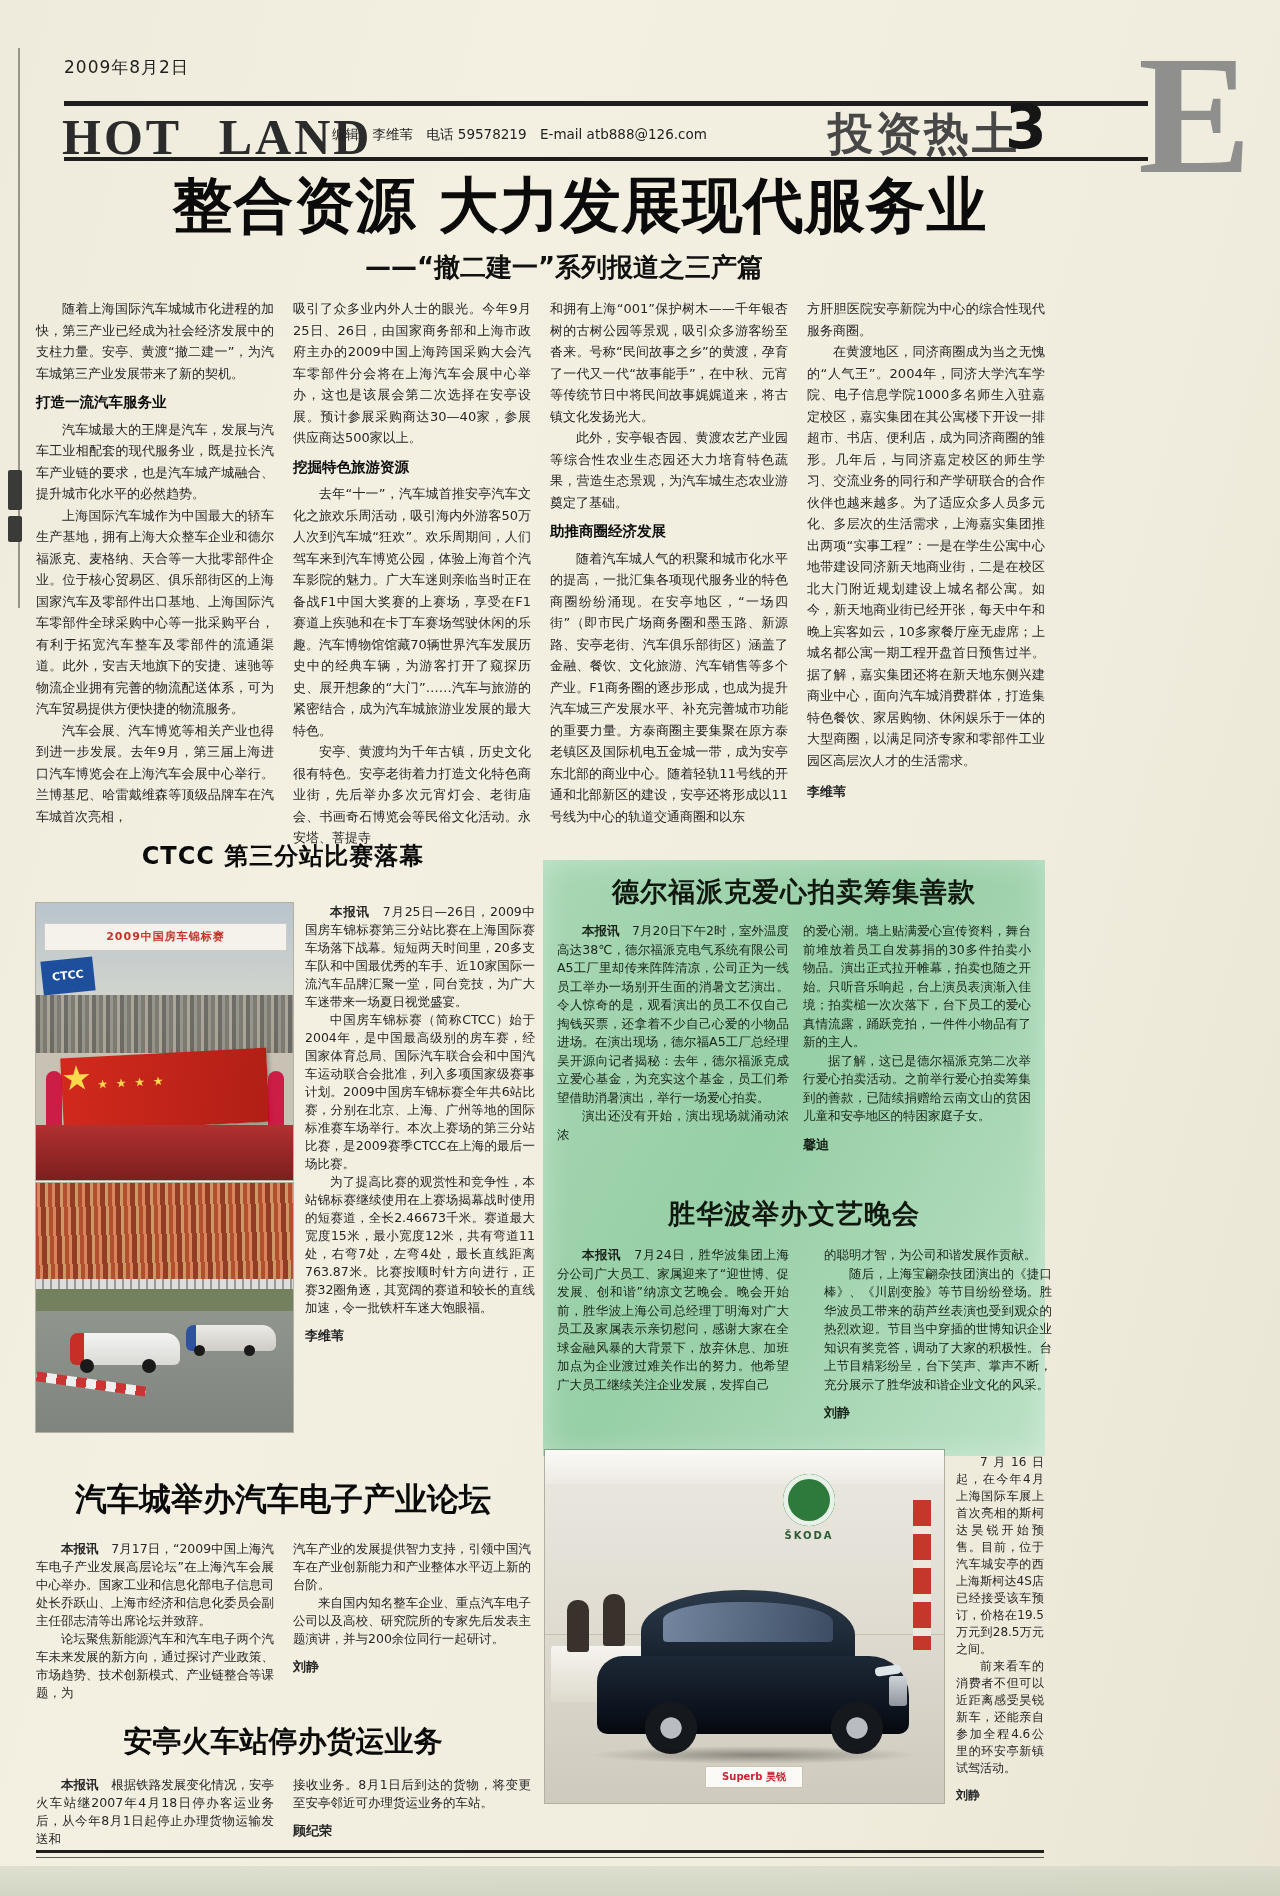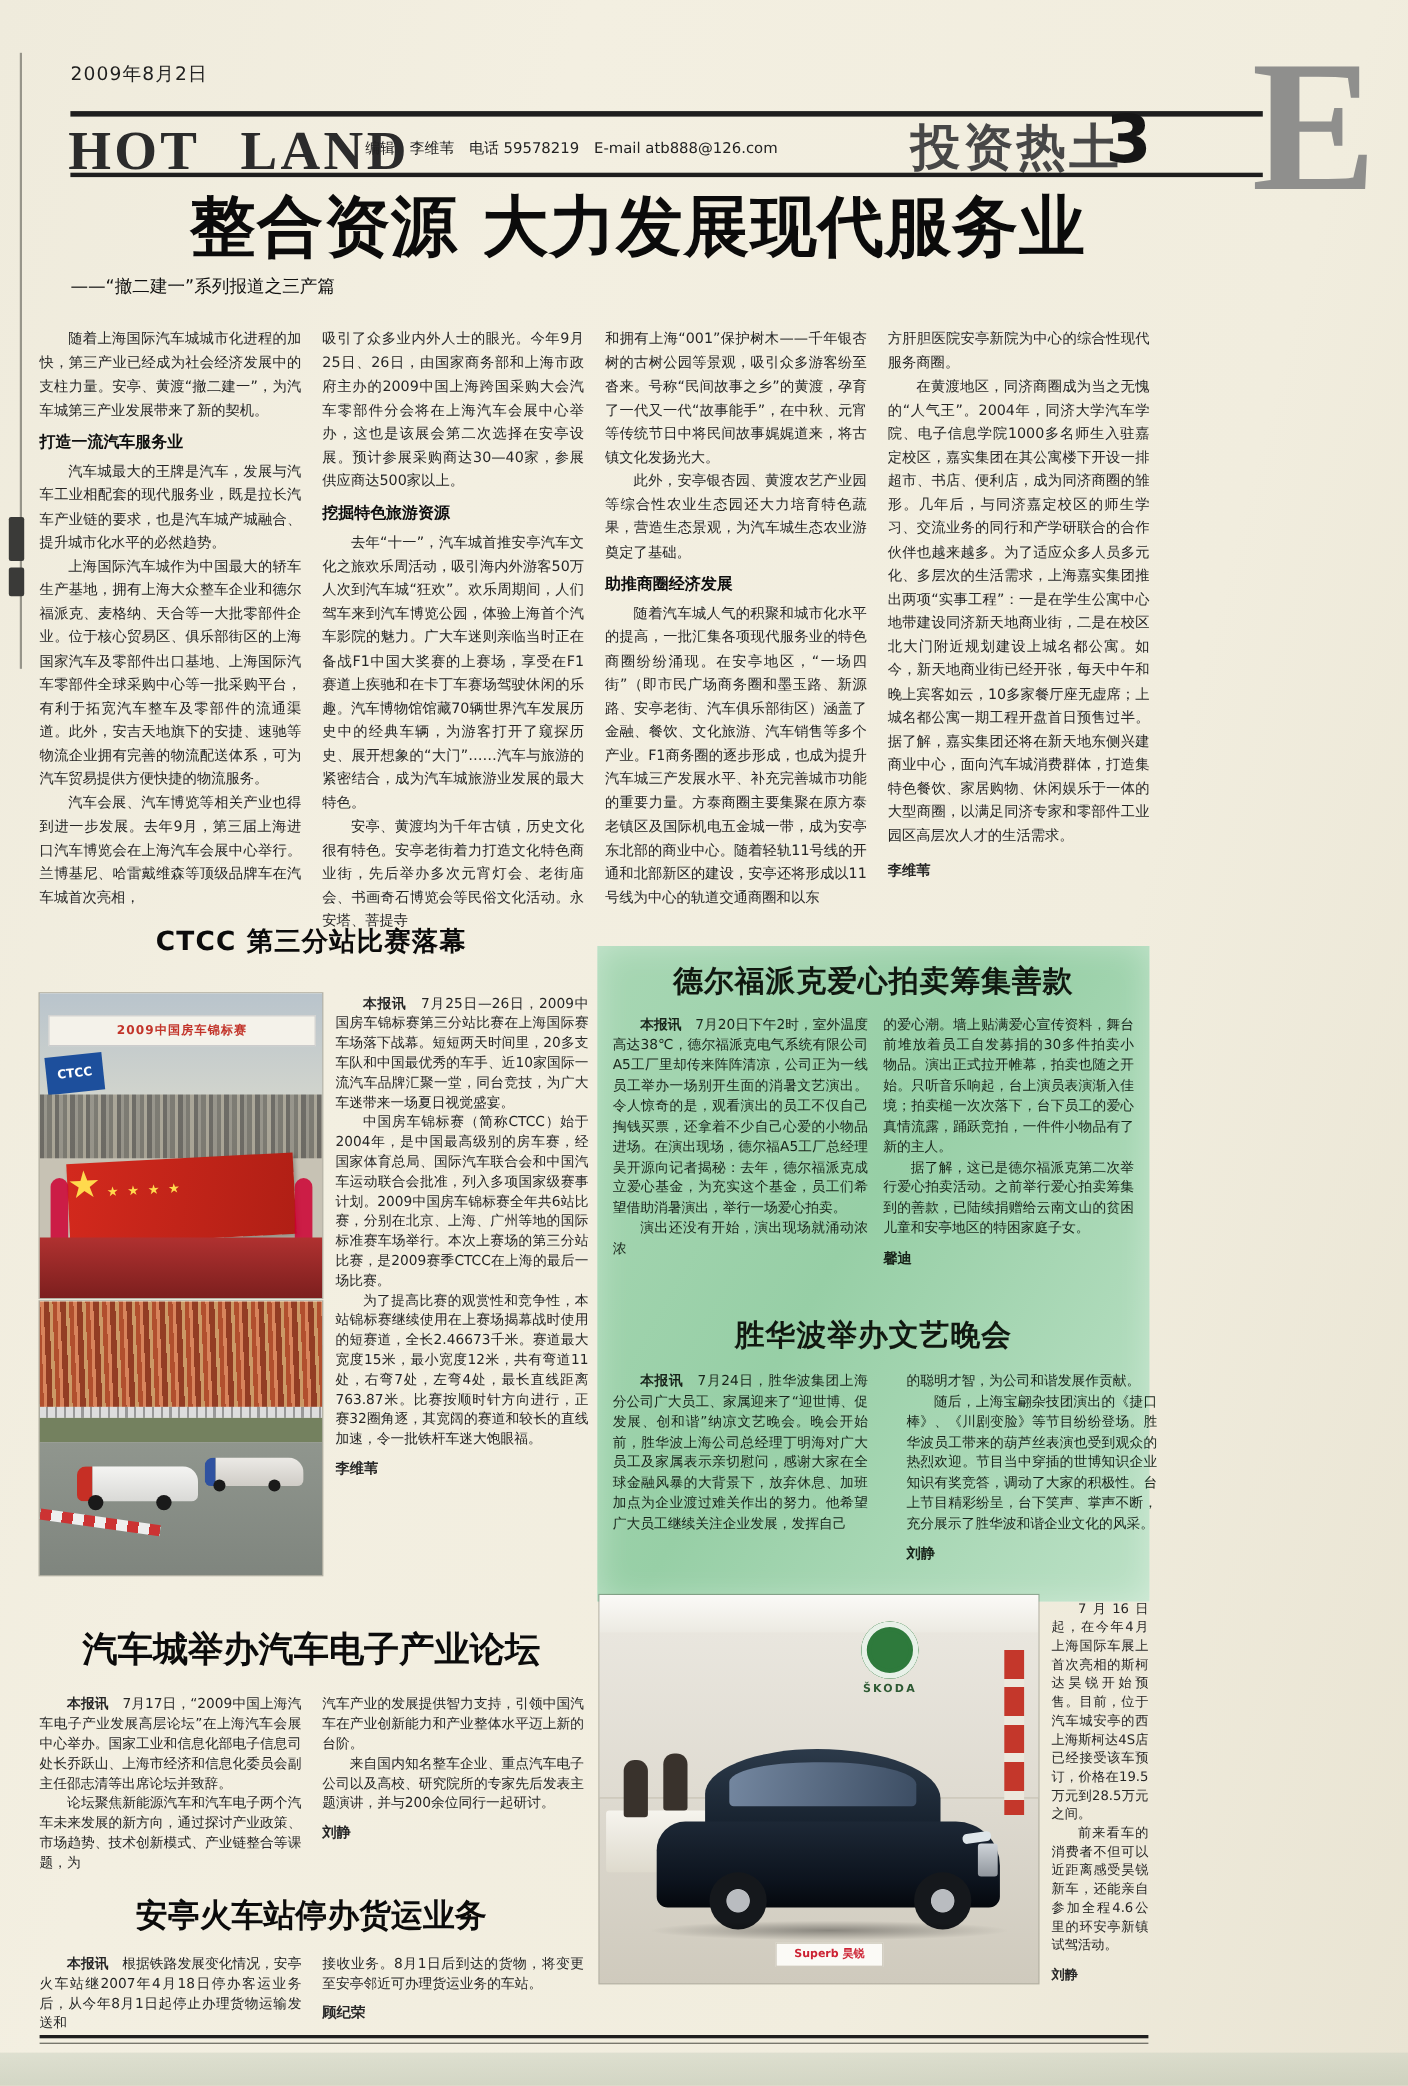--- a/index.html
+++ b/index.html
@@ -20,21 +20,21 @@
   .editor-line{left:332px;top:126px;font-size:13.5px;color:#222;}
   .sec-sub{left:828px;top:104px;font-size:45px;font-weight:800;color:#474747;letter-spacing:3px;}
   .page-num{left:1005px;top:92px;font-size:60px;font-weight:800;color:#161616;}
   .big-e{left:1138px;top:30px;font-family:"Liberation Serif","DejaVu Serif",serif;font-size:170px;line-height:1;
          font-weight:700;color:#8f8f8d;}
   .rule-mid{left:64px;top:157px;width:1084px;height:4px;}
 
   
   .headline{left:80px;top:166px;width:1000px;margin:0;text-align:center;font-size:60px;font-weight:900;
             color:#0b0b0b;letter-spacing:1px;white-space:nowrap;}
-  .subhead-line{left:64px;top:250px;width:1000px;font-size:16px;font-weight:400;color:#111;}
+  .subhead-line{left:64px;top:250px;width:1000px;text-align:center;font-size:26px;font-weight:700;color:#111;}
   .leadcol{font-size:13px;line-height:21.5px;width:238px;top:298px;}
   .leadcol .subhead{font-size:14.5px;}
   .c1{left:36px;} .c2{left:293px;} .c3{left:550px;} .c4{left:807px;}
 
   .para{margin:0;text-align:justify;}
   .para.p,.para.lead{text-indent:2em;}
   .para.cont{text-indent:0;}
   .subhead{margin:8px 0 5px;font-weight:bold;color:#0d0d0d;}
   .lead-prefix{font-weight:bold;}
   .byline{text-align:left;font-weight:bold;margin-top:10px;padding-right:8px;font-size:13px;}

